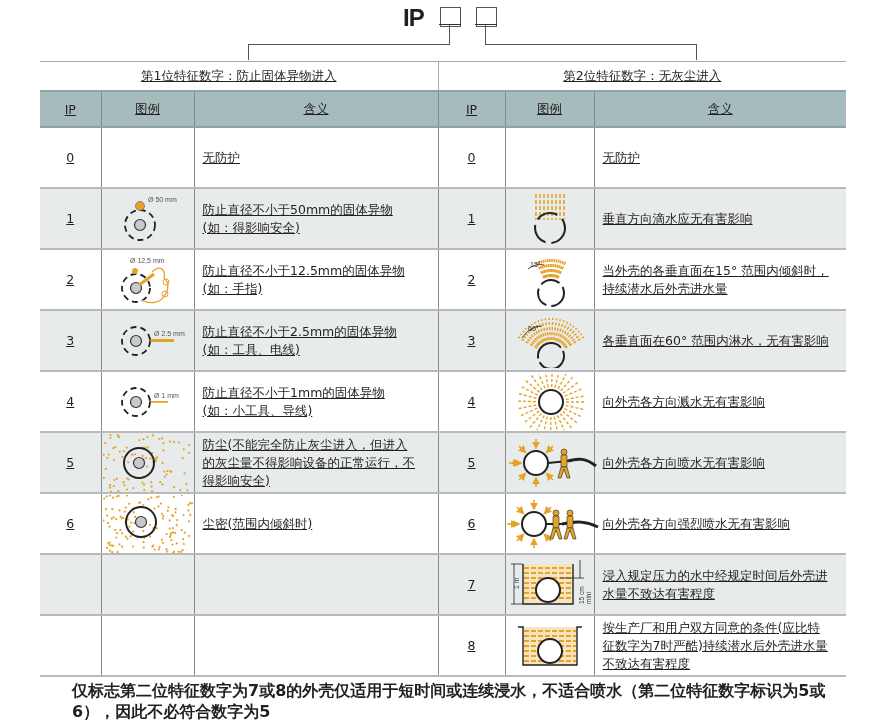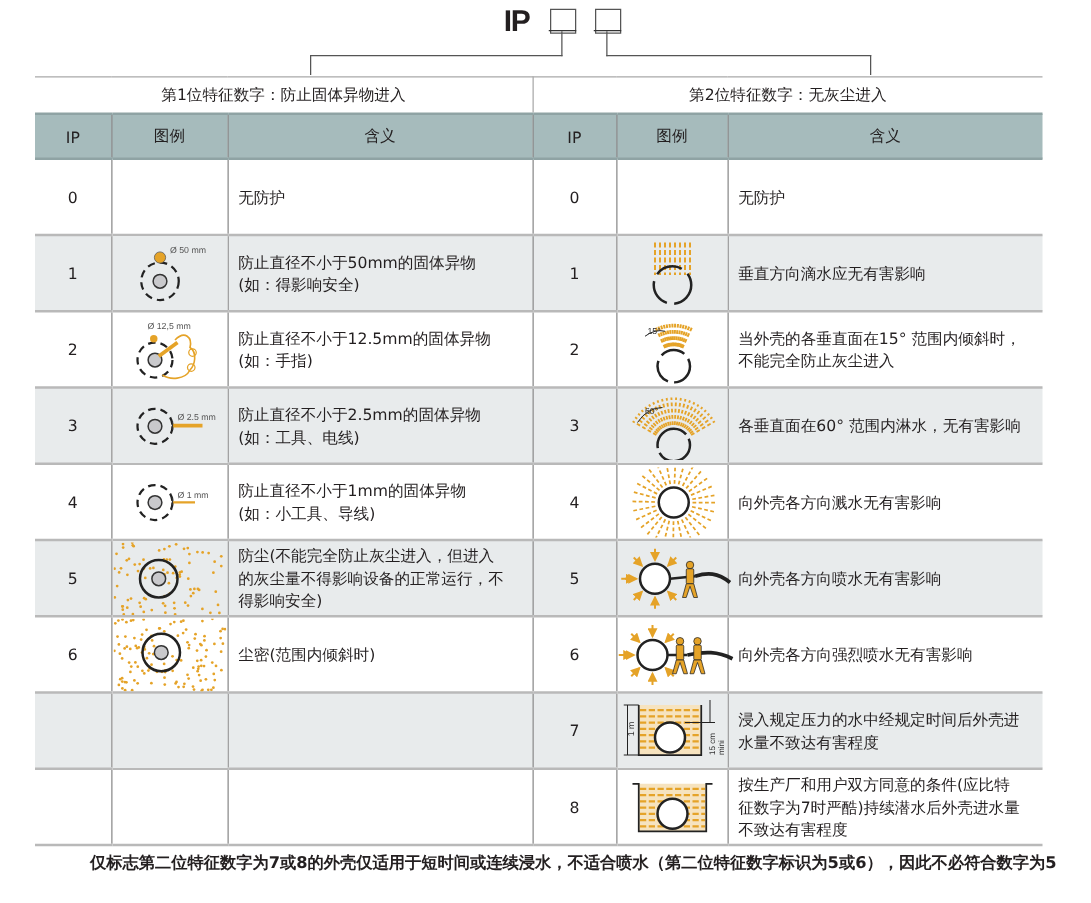--- a/index.html
+++ b/index.html
@@ -4,36 +4,36 @@
 <style>
   html, body { margin:0; padding:0; background:#ffffff; }
   body { width:873px; height:722px; position:relative; overflow:hidden;
          font-family:"DejaVu Sans","Liberation Sans",sans-serif; color:#231f20; }
   .hdr { position:absolute; left:0; top:0; width:873px; height:60px; }
   .ip-label { position:absolute; left:403px; top:4px; font-family:"Liberation Sans",sans-serif;
               font-weight:bold; font-size:24px; letter-spacing:-1px; color:#231f20; }
   .box { position:absolute; top:7px; width:19px; height:18px; border:1px solid #555; background:#fff; }
   .box-ul { position:absolute; top:24px; width:22px; height:0; border-top:1px solid #333; }
   .ln { position:absolute; background:#555; }
-  table.ip { position:absolute; left:28px; top:61px; width:806px; border-collapse:collapse; table-layout:fixed; }
+  table.ip { position:absolute; left:40px; top:61px; width:806px; border-collapse:collapse; table-layout:fixed;text-decoration:underline; }
   table.ip td, table.ip th { padding:0; font-size:12.5px; }
   .cap td { height:28px; text-align:center; font-size:12px; color:#231f20; border-top:1px solid #a9a9a9; }
   .cap td.l { border-right:1px solid #a9a9a9; }
   .colh th { height:34px; background:#a6bbbc; font-weight:normal; text-align:center; font-size:13px;
              border-top:2px solid #8fa3a4; border-bottom:2px solid #8fa3a4; border-right:1px solid #8a8a8a; }
   .colh th:last-child { border-right:none; }
   .colh th.split { border-right:1px solid #8a8a8a; }
   tr.row td { height:59px; border-bottom:2px solid #b9b9b9; border-right:1px solid #8a8a8a; vertical-align:middle; }
   tr.row td:last-child { border-right:none; }
   tr.row.alt td { background:#e8ebec; }
   td.num { text-align:center; font-size:13px; }
   td.txt { padding-left:8px !important; line-height:18px; font-size:12.5px; }
   td.ico { text-align:center; position:relative; }
   td.ico svg { display:block; margin:0 auto; }
-  .foot { position:absolute; left:40px; top:680px; width:806px; font-weight:bold; font-size:13px; line-height:21px; color:#231f20; }
+  .foot { position:absolute; left:40px; top:680px; width:806px; font-weight:bold; font-size:16px; line-height:21px; color:#231f20; }
   .foot .indent { padding-left:32px; }
 </style>
 </head>
 <body>
 
 <div class="hdr">
   <span class="ip-label">IP</span>
   <div class="box" style="left:440px;"></div>
   <div class="box-ul" style="left:439px;"></div>
   <div class="box" style="left:476px;"></div>
@@ -142,21 +142,21 @@
               <line x1="48.7" y1="24.4" x2="52.9" y2="6.9" stroke="#e5a328" stroke-width="1.6" stroke-dasharray="3 2"></line>
               <line x1="49.8" y1="24.7" x2="55.1" y2="7.5" stroke="#e5a328" stroke-width="1.6" stroke-dasharray="3 2"></line>
               <line x1="50.8" y1="25.1" x2="57.3" y2="8.3" stroke="#e5a328" stroke-width="1.6" stroke-dasharray="3 2"></line>
               <line x1="51.8" y1="25.5" x2="59.4" y2="9.2" stroke="#e5a328" stroke-width="1.6" stroke-dasharray="3 2"></line>
               <circle cx="45" cy="40" r="13" fill="none" stroke="#222" stroke-width="2" stroke-dasharray="20 5"></circle>
               <path d="M22 16 Q30 10 38 12" fill="none" stroke="#222" stroke-width="0.8"></path>
               <text x="24" y="14" font-size="7" fill="#333" font-family="Liberation Sans,sans-serif">15°</text>
             </svg></span></td>
         <td class="txt">
           <div>当外壳的各垂直面在15° 范围内倾斜时，</div>
-          <div>不能完全防止灰尘进入</div>
+          <div>持续潜水后外壳进水量</div>
         </td>
       </tr>
       <tr class="row alt">
         <td class="num">3</td>
         <td class="ico"><span><svg width="80" height="52">
               <circle cx="28" cy="26" r="14" fill="none" stroke="#222" stroke-width="1.8" stroke-dasharray="6 4"></circle>
               <circle cx="28" cy="26" r="5.5" fill="#c9c9cc" stroke="#333" stroke-width="1.2"></circle>
               <rect x="42" y="24" width="24" height="3" fill="#e5a328"></rect>
               <line x1="42" y1="22" x2="42" y2="29" stroke="#333" stroke-width="1"></line>
               <text x="46" y="21" font-size="7" fill="#555" font-family="Liberation Sans,sans-serif">Ø 2.5 mm</text>

